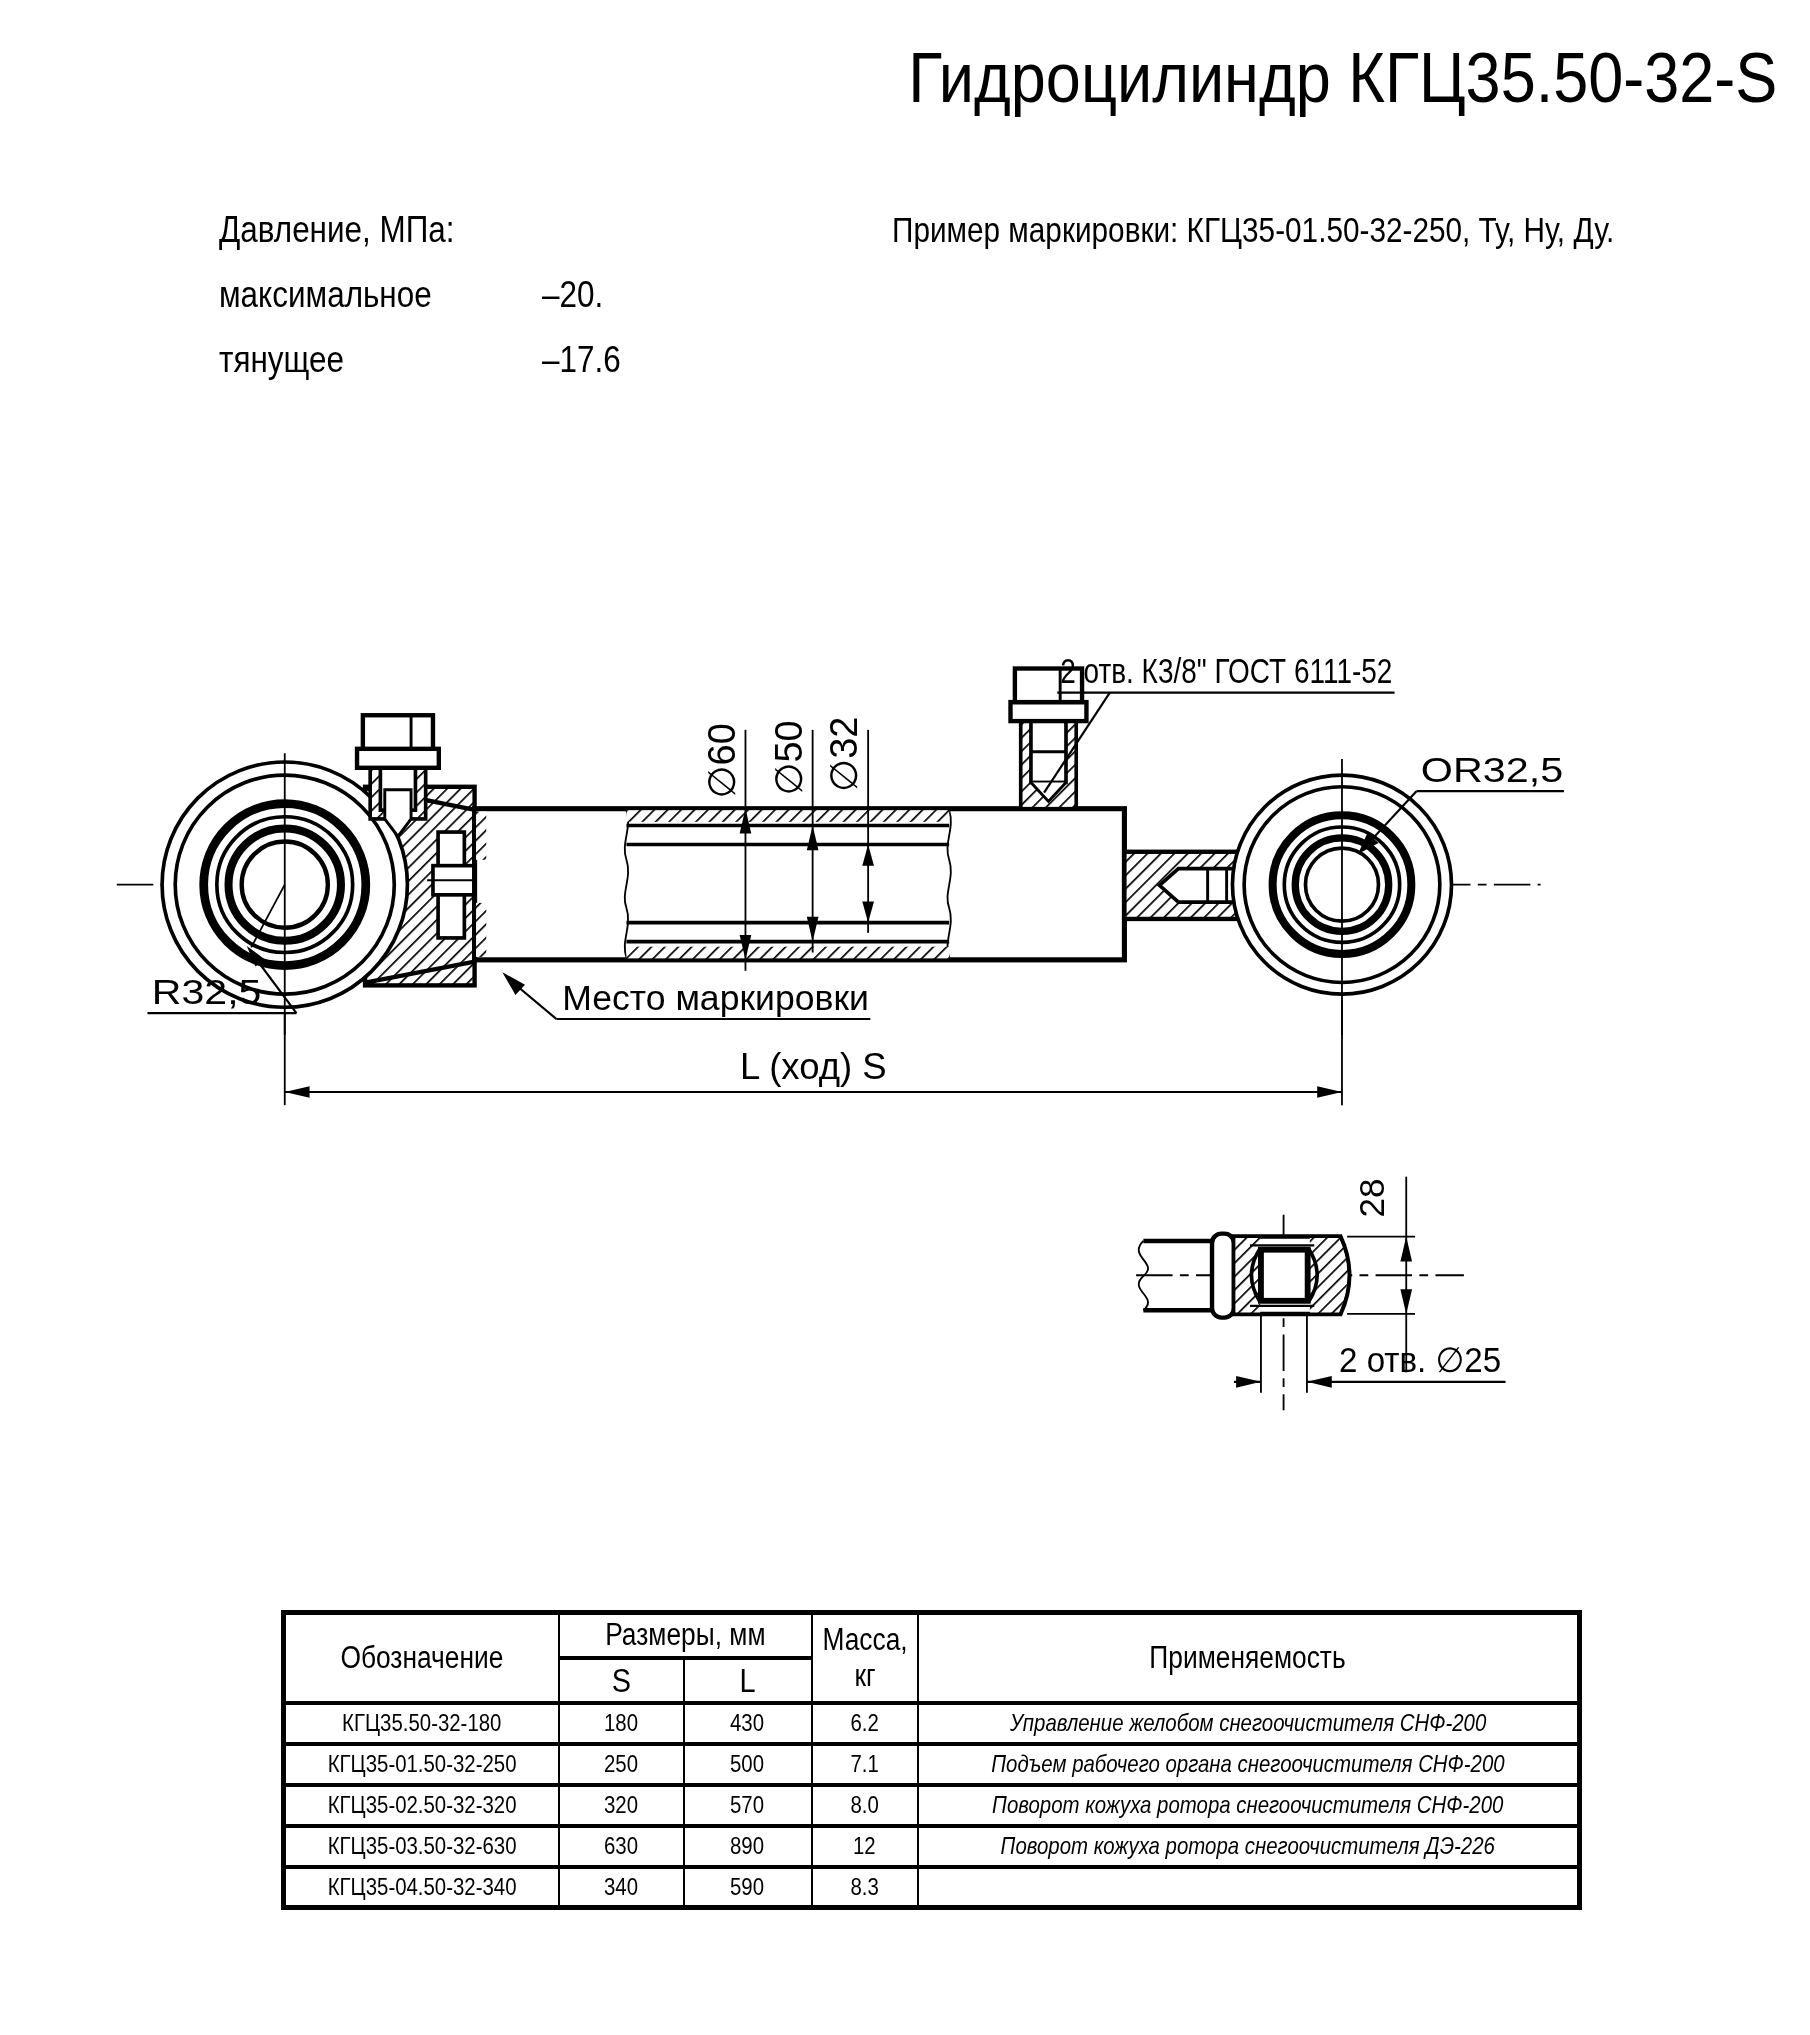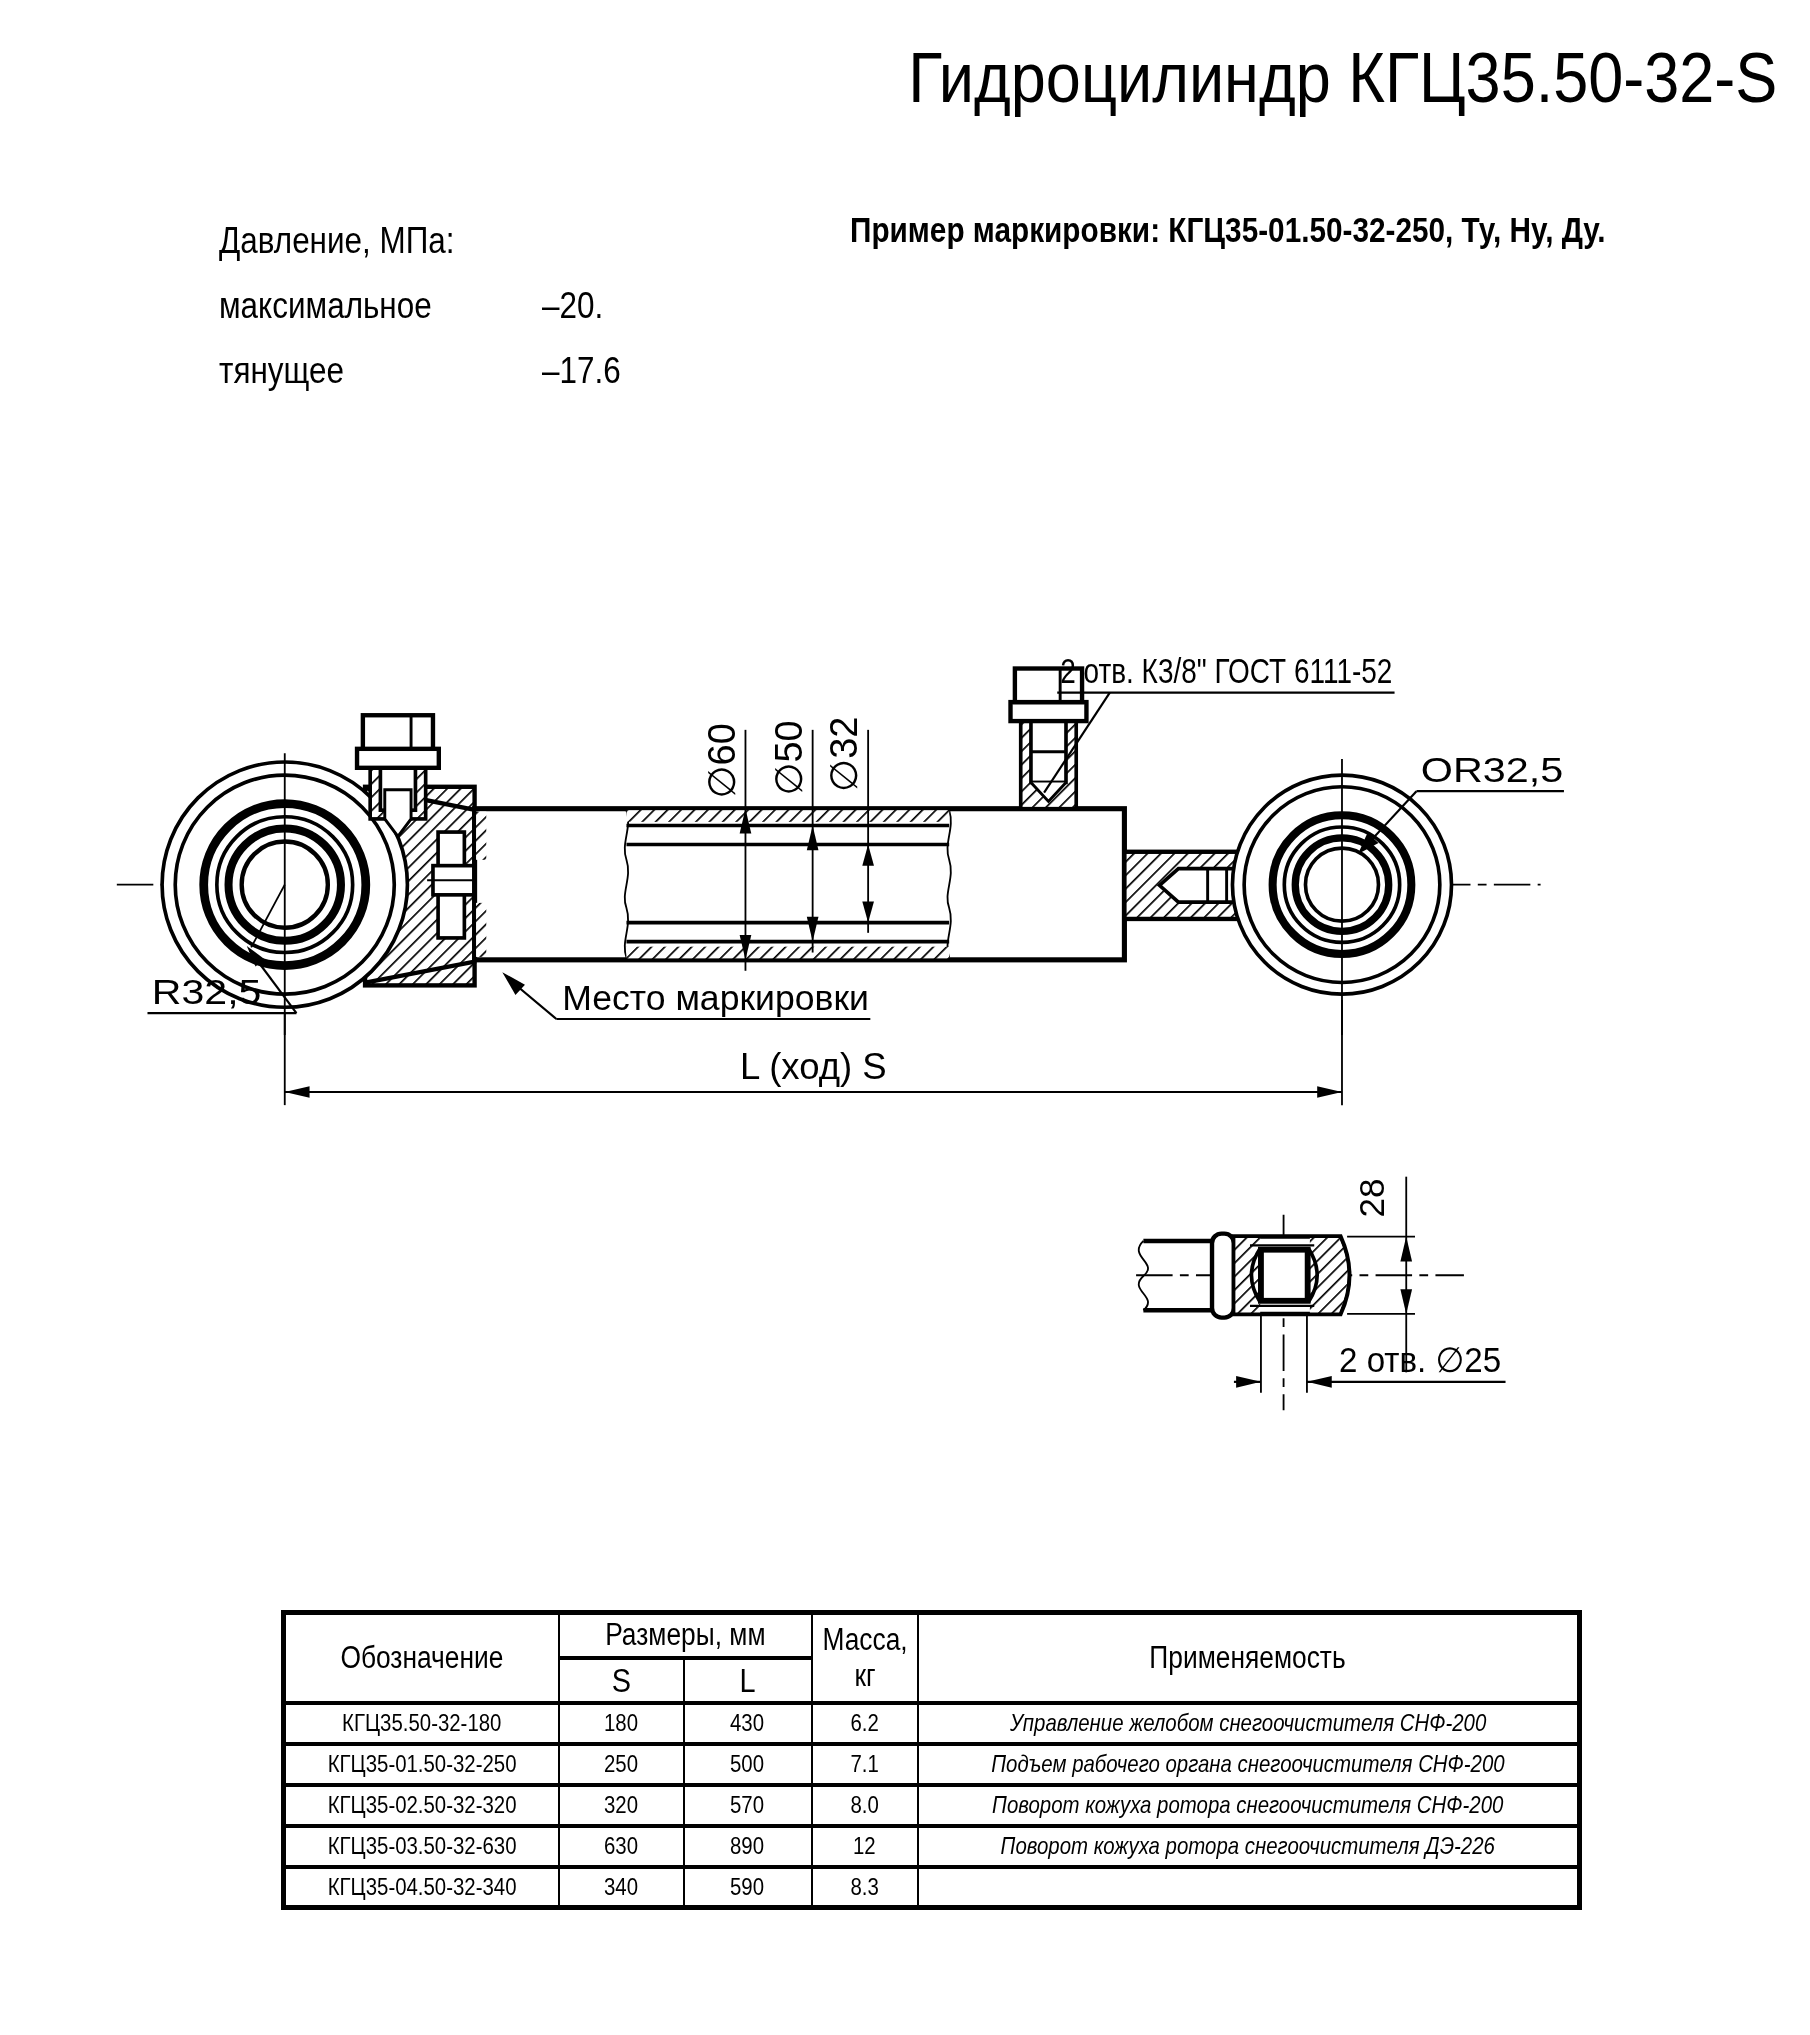--- a/index.html
+++ b/index.html
@@ -4,24 +4,24 @@
 <style>
   html,body{margin:0;padding:0;background:#fff;}
   .sheet{position:relative;width:1810px;height:2035px;background:#fff;overflow:hidden;
          font-family:"Liberation Sans",sans-serif;color:#000;}
   .cx{display:inline-block;transform:scaleX(.85);transform-origin:0 50%;white-space:nowrap;}
   .cxc{display:inline-block;transform:scaleX(.85);transform-origin:50% 50%;white-space:nowrap;}
   .title{position:absolute;left:0;top:22px;width:100%;text-align:right;
          font-size:70px;font-weight:normal;margin:16px;}
   .title .cxc{transform:scaleX(.9);}
   .specs{position:absolute;left:219px;top:197px;}
-  .spec-line{height:65px;display:flex;align-items:flex-end;font-size:37px;}
+  .spec-line{height:65px;display:flex;align-items:center;font-size:37px;}
   .spec-line .cx{display:flex;}
   .spec-label{display:inline-block;width:380px;}
-  .marking{position:absolute;left:850px;top:210px;font-size:35px;font-weight:bold;}
+  .marking{position:absolute;left:892px;top:210px;font-size:35px;}
   svg text{font-family:"Liberation Sans",sans-serif;fill:#000;stroke:none;}
   .sw7{stroke:#000;stroke-width:7;fill:none}
   .sw6{stroke:#000;stroke-width:6;fill:none}
   .sw5{stroke:#000;stroke-width:5;fill:none}
   .sw4{stroke:#000;stroke-width:4;fill:none}
   .sw3{stroke:#000;stroke-width:3;fill:none}
   .thin{stroke:#000;stroke-width:2.5;fill:none}
   .cl{stroke:#000;stroke-width:2.5;fill:none;stroke-dasharray:50 10 12 10;}
   .fw{fill:#fff}
   .fh{fill:url(#h45)}

